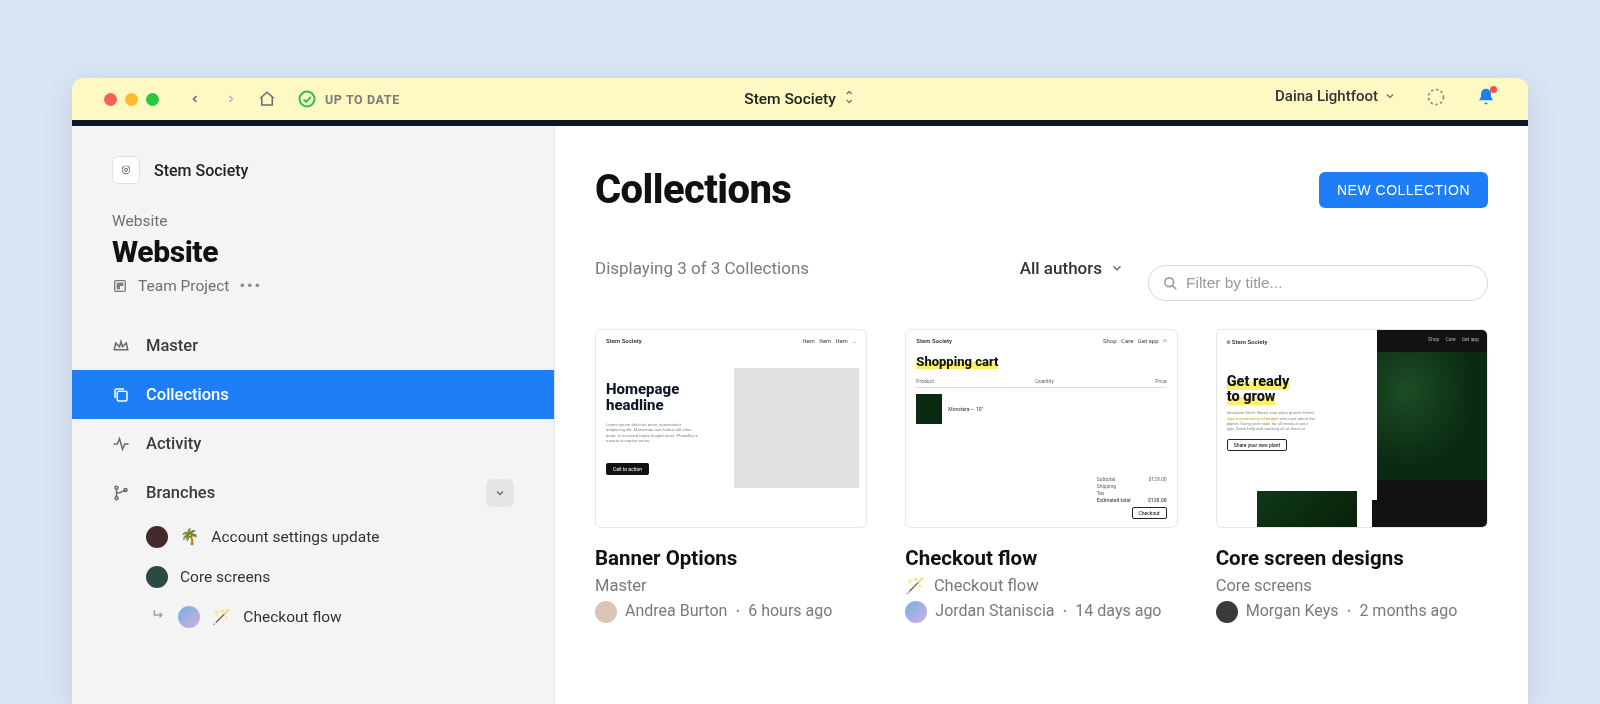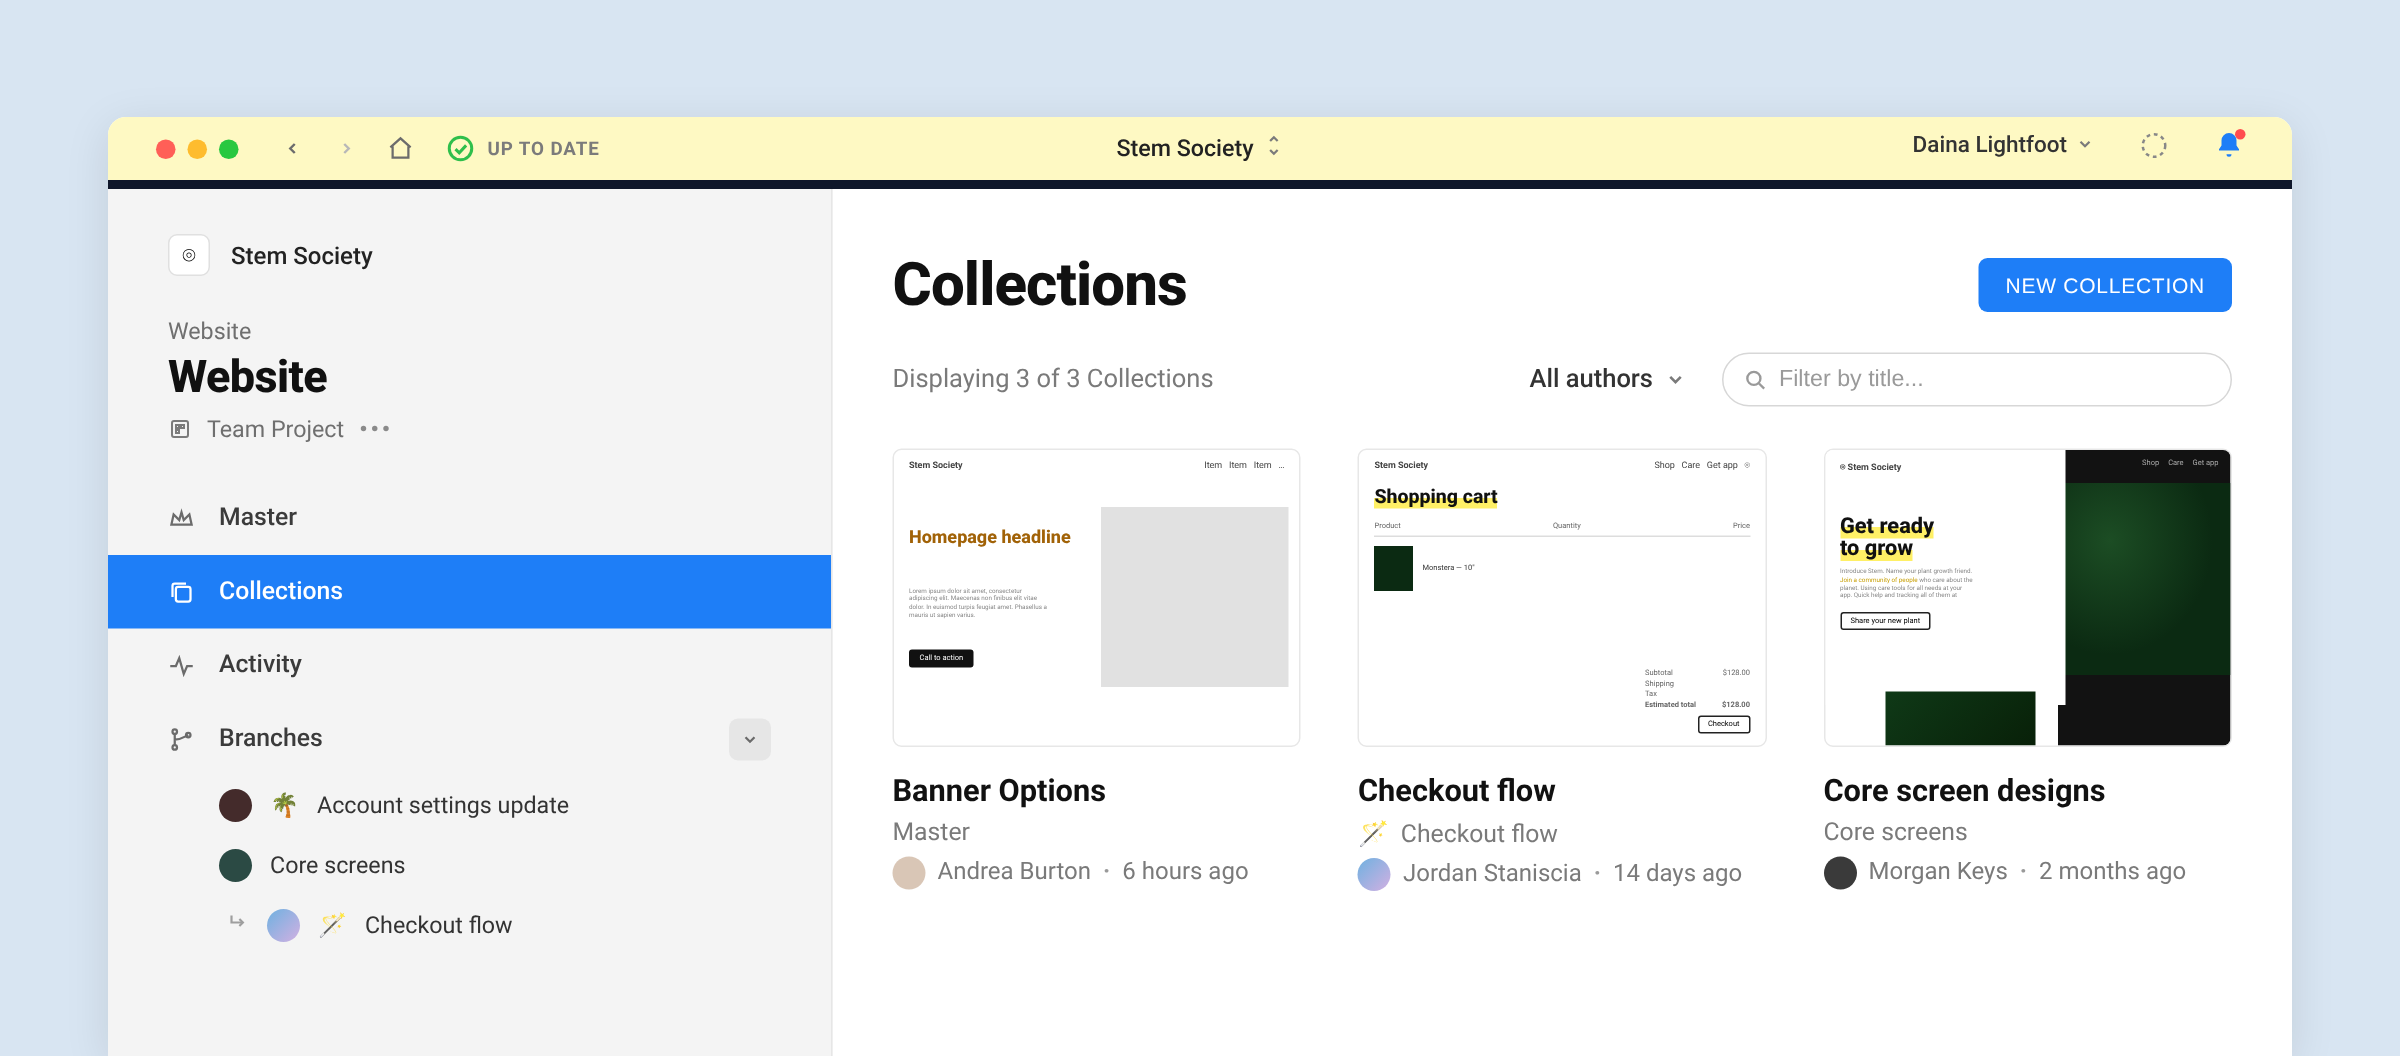--- a/index.html
+++ b/index.html
@@ -172,20 +172,21 @@
   .authors-dd svg{color:#7a7a7a;}
   .search-box {
     width: 340px;
     height: 36px;
     border:1px solid #d7d7d7;
     border-radius: 999px;
     display:flex; align-items:center;
     padding: 0 14px;
     gap:8px;
     color:#9a9a9a;
+    margin-top:30px;
   }
   .search-box input {
     border:none; outline:none; flex:1; font-size:15.5px; color:#333; background:transparent;
   }
   .search-box input::placeholder{color:#9a9a9a;}
   .cards {
     display:grid;
     grid-template-columns: repeat(3, 1fr);
     gap: 38px;
   }
@@ -209,21 +210,21 @@
   .thumb .t-head {
     position:absolute; top:7px; left:10px; right:10px;
     display:flex; justify-content:space-between;
     font-size:6px; color:#444;
   }
   .thumb .t-head .brand{font-weight:700;}
 
   
   .t1 .headline{
     position:absolute; left:10px; top:52px;
-    font-size:12px; font-weight:800; color:#a16207; line-height:1.05;
+    font-size:15px; font-weight:800; color:#0f172a; line-height:1.05;
     max-width:110px;
   }
   .t1 .para{
     position:absolute; left:10px; top:92px; width:95px;
     font-size:4.2px; color:#888; line-height:1.25;
   }
   .t1 .cta{
     position:absolute; left:10px; top:133px;
     background:#111;color:#fff;font-size:5px;padding:3px 7px;border-radius:2px;
   }

